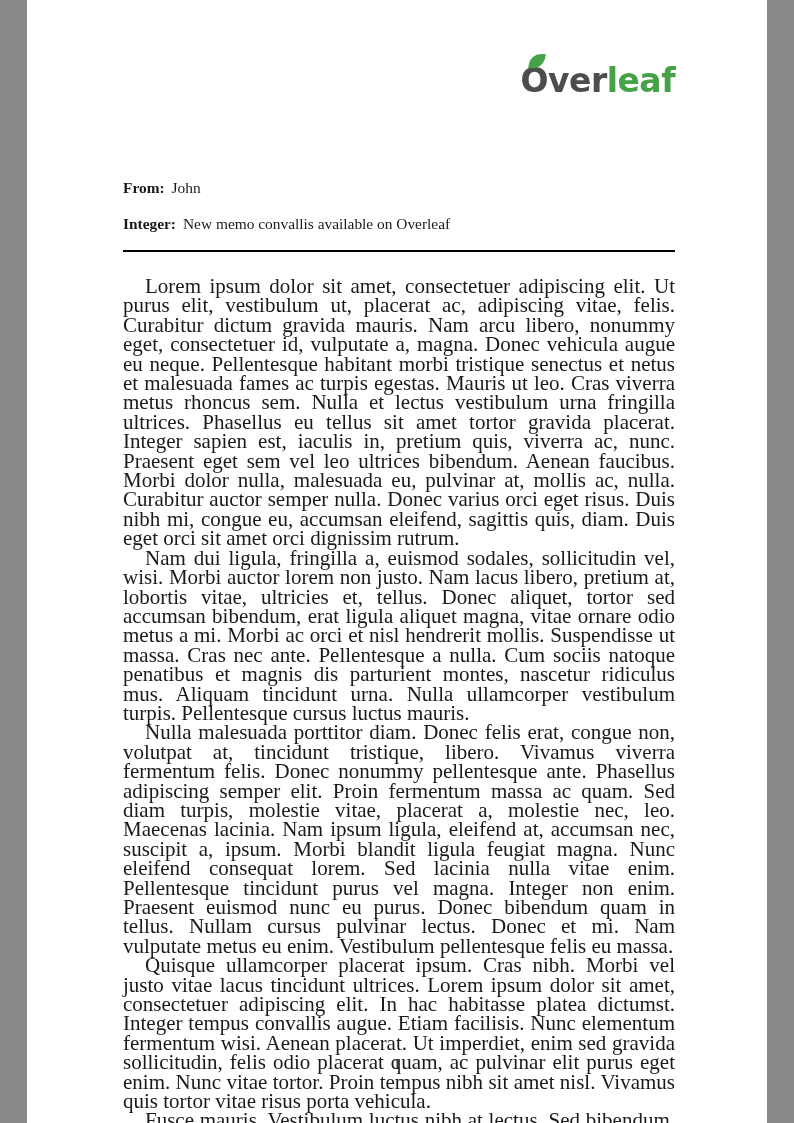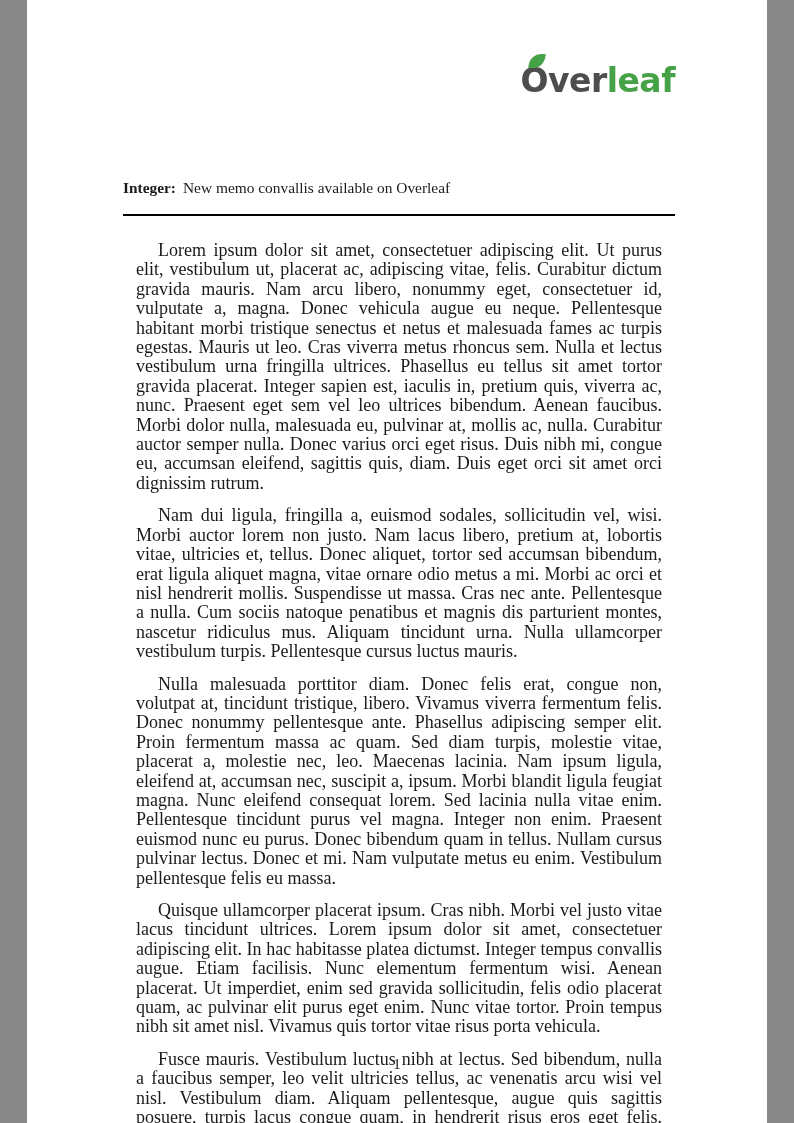--- a/index.html
+++ b/index.html
@@ -59,22 +59,22 @@
 
   
   .divider {
     border: none;
     border-top: 2px solid #000000;
     margin: 16px 0 25px 0;
   }
 
   
   .body-text p {
-    margin: 13px;
-    font-size: 18px;
+    margin: 0;
+    font-size: 21px;
     line-height: 19.4px;
     text-align: justify;
     text-indent: 22px;
   }
 
   
   .page-footer {
     position: absolute;
     left: 0;
     right: 0;
@@ -92,20 +92,23 @@
     <div class="logo">
       <svg class="logo-leaf" viewBox="0 0 16 16" xmlns="http://www.w3.org/2000/svg">
         <path d="M0,16 Q0,0 16,0 Q16,16 0,16 Z" fill="#46a247"></path>
       </svg>
       <span class="logo-prefix">Over</span><span class="logo-suffix">leaf</span>
     </div>
   </div>
 
   <div class="memo-header">
     <div class="memo-field">
+      <span class="memo-field-label">From:</span><span class="memo-field-value">John</span>
+    </div>
+    <div class="memo-field">
       <span class="memo-field-label">Integer:</span><span class="memo-field-value">New memo convallis available on Overleaf</span>
     </div>
   </div>
 
   <hr class="divider">
 
   <div class="body-text">
     <p>Lorem ipsum dolor sit amet, consectetuer adipiscing elit. Ut purus elit, vestibulum ut, placerat ac, adipiscing vitae, felis. Curabitur dictum gravida mauris. Nam arcu libero, nonummy eget, consectetuer id, vulputate a, magna. Donec vehicula augue eu neque. Pellentesque habitant morbi tristique senectus et netus et malesuada fames ac turpis egestas. Mauris ut leo. Cras viverra metus rhoncus sem. Nulla et lectus vestibulum urna fringilla ultrices. Phasellus eu tellus sit amet tortor gravida placerat. Integer sapien est, iaculis in, pretium quis, viverra ac, nunc. Praesent eget sem vel leo ultrices bibendum. Aenean faucibus. Morbi dolor nulla, malesuada eu, pulvinar at, mollis ac, nulla. Curabitur auctor semper nulla. Donec varius orci eget risus. Duis nibh mi, congue eu, accumsan eleifend, sagittis quis, diam. Duis eget orci sit amet orci dignissim rutrum.</p>
     <p>Nam dui ligula, fringilla a, euismod sodales, sollicitudin vel, wisi. Morbi auctor lorem non justo. Nam lacus libero, pretium at, lobortis vitae, ultricies et, tellus. Donec aliquet, tortor sed accumsan bibendum, erat ligula aliquet magna, vitae ornare odio metus a mi. Morbi ac orci et nisl hendrerit mollis. Suspendisse ut massa. Cras nec ante. Pellentesque a nulla. Cum sociis natoque penatibus et magnis dis parturient montes, nascetur ridiculus mus. Aliquam tincidunt urna. Nulla ullamcorper vestibulum turpis. Pellentesque cursus luctus mauris.</p>
     <p>Nulla malesuada porttitor diam. Donec felis erat, congue non, volutpat at, tincidunt tristique, libero. Vivamus viverra fermentum felis. Donec nonummy pellentesque ante. Phasellus adipiscing semper elit. Proin fermentum massa ac quam. Sed diam turpis, molestie vitae, placerat a, molestie nec, leo. Maecenas lacinia. Nam ipsum ligula, eleifend at, accumsan nec, suscipit a, ipsum. Morbi blandit ligula feugiat magna. Nunc eleifend consequat lorem. Sed lacinia nulla vitae enim. Pellentesque tincidunt purus vel magna. Integer non enim. Praesent euismod nunc eu purus. Donec bibendum quam in tellus. Nullam cursus pulvinar lectus. Donec et mi. Nam vulputate metus eu enim. Vestibulum pellentesque felis eu massa.</p>

